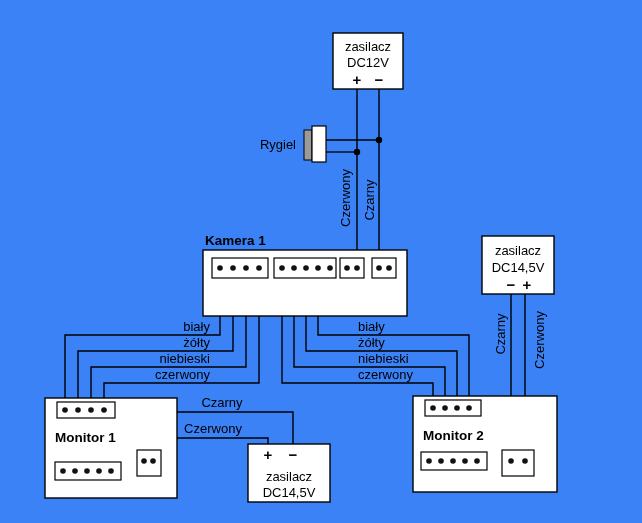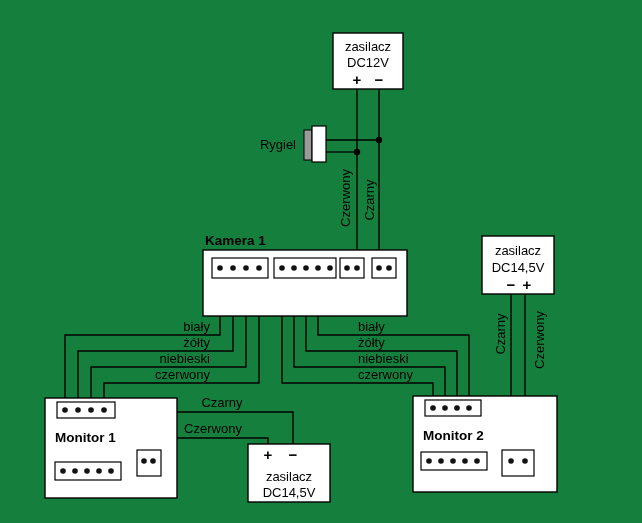--- a/index.html
+++ b/index.html
@@ -1,19 +1,19 @@
 <!DOCTYPE html>
 <html><head>
 <meta charset="utf-8">
 <style>
   html,body{margin:0;padding:0;background:#ffffff;}
   .canvas{
     position:relative;
     width:642px;height:523px;
-    background:#15803d;
+    background:#3b82f6;
     font-family:"Liberation Sans",sans-serif;
     overflow:hidden;
   }
   svg{display:block;}
   svg text{
     font-family:"Liberation Sans",sans-serif;
     font-size:13px;
     fill:#000;
   }
   svg text.bold{font-weight:bold;font-size:13.5px;}

